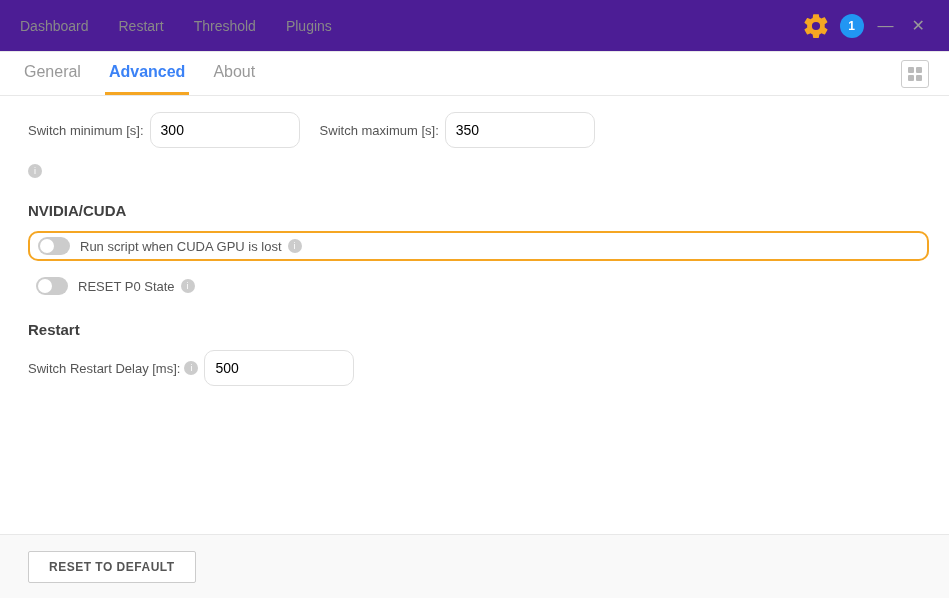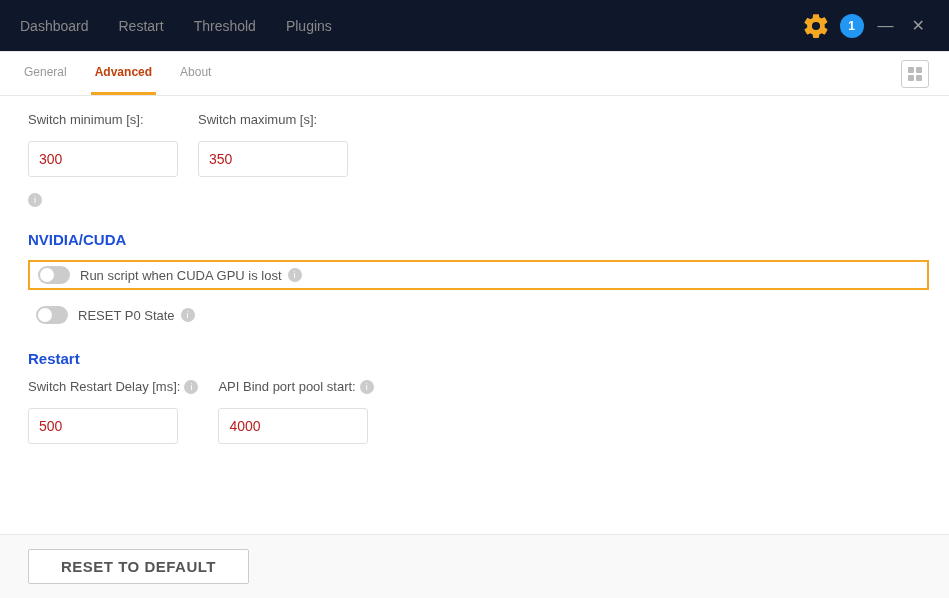--- a/index.html
+++ b/index.html
@@ -20,21 +20,21 @@
       flex-direction: column;
     }
 
     
     .top-nav {
       display: flex;
       align-items: center;
       justify-content: space-between;
       padding: 0 20px;
       height: 52px;
-      background: #0f172a;
+      background: #4c1d95;
       border-bottom: 1px solid #e8e8e8;
     }
     .top-nav-left {
       display: flex;
       gap: 30px;
       align-items: center;
     }
     .nav-item {
       font-size: 14px;
       color: #888;
@@ -83,31 +83,31 @@
       border-bottom: 1px solid #e8e8e8;
       justify-content: space-between;
     }
     .tabs-left {
       display: flex;
       gap: 20px;
       align-items: center;
       height: 100%;
     }
     .tab {
-      font-size: 12px;
+      font-size: 16px;
       color: #999;
       cursor: pointer;
       padding: 0 4px;
       height: 100%;
       display: flex;
       align-items: center;
       border-bottom: 3px solid transparent;
     }
     .tab.active {
-      color: #c2410c;
+      color: #3b82f6;
       border-bottom: 3px solid #f5a623;
       font-weight: 600;
     }
 
     .icon-grid-btn {
       width: 28px;
       height: 28px;
       border: 1px solid #ccc;
       border-radius: 3px;
       display: flex;
@@ -138,22 +138,22 @@
     .scroll-content::-webkit-scrollbar-thumb { background: #ccc; border-radius: 4px; }
 
     
     .form-row {
       display: flex;
       gap: 20px;
       margin-bottom: 16px;
     }
     .form-group {
       display: flex;
-      flex-direction: column;
-      gap: 14px;
+      flex-direction: row;
+      gap: 6px;
     }
     .form-label {
       font-size: 13px;
       color: #555;
       display: flex;
       align-items: center;
       gap: 4px;
     }
     .info-icon {
       width: 14px;
@@ -164,50 +164,50 @@
       font-size: 9px;
       display: inline-flex;
       align-items: center;
       justify-content: center;
       cursor: pointer;
     }
     .form-input {
       width: 150px;
       height: 36px;
       border: 1px solid #e0e0e0;
-      border-radius: 3px;
+      border-radius: 10px;
       padding: 0 10px;
       font-size: 14px;
-      color: #b91c1c;
+      color: #000000;
       background: #fff;
       outline: none;
     }
 
     
     .section-divider {
       margin: 20px 0 14px 0;
     }
     .section-title {
       font-size: 15px;
       font-weight: 600;
-      color: #1d4ed8;
+      color: #404040;
       margin-bottom: 12px;
     }
 
     
     .toggle-row {
       display: flex;
       align-items: center;
       gap: 10px;
       margin-bottom: 10px;
       padding: 6px 8px;
     }
     .toggle-row.highlighted {
       border: 2px solid #f5a623;
-      border-radius: 0;
+      border-radius: 10px;
       padding: 4px 8px;
     }
     .toggle {
       width: 32px;
       height: 18px;
       border-radius: 9px;
       background: #ccc;
       position: relative;
       cursor: pointer;
       flex-shrink: 0;
@@ -236,22 +236,22 @@
       height: 64px;
       background: #f9f9f9;
       border-top: 1px solid #e8e8e8;
       display: flex;
       align-items: center;
       padding: 0 28px;
     }
     .reset-btn {
       border: 1px solid #ccc;
       background: #fff;
-      padding: 8px 32px;
-      font-size: 15px;
+      padding: 8px 20px;
+      font-size: 12px;
       font-weight: 600;
       color: #555;
       letter-spacing: 0.5px;
       cursor: pointer;
       border-radius: 2px;
       text-transform: uppercase;
     }
   </style>
 </head>
 <body>
@@ -339,27 +339,20 @@
         <div class="section-title">Restart</div>
 
         <div class="form-row">
           <div class="form-group">
             <label class="form-label">
               <span>Switch Restart Delay [ms]:</span>
               <span class="info-icon">i</span>
             </label>
             <input class="form-input" type="text" value="500" style="">
           </div>
-          <div class="form-group">
-            <label class="form-label">
-              <span>API Bind port pool start:</span>
-              <span class="info-icon">i</span>
-            </label>
-            <input class="form-input" type="text" value="4000" style="">
-          </div>
         </div>
       </div>
 
       <div style="height: 60px;"></div>
 
     </div>
   </div>
 
   <div class="bottom-bar">
     <button class="reset-btn">RESET TO DEFAULT</button>

